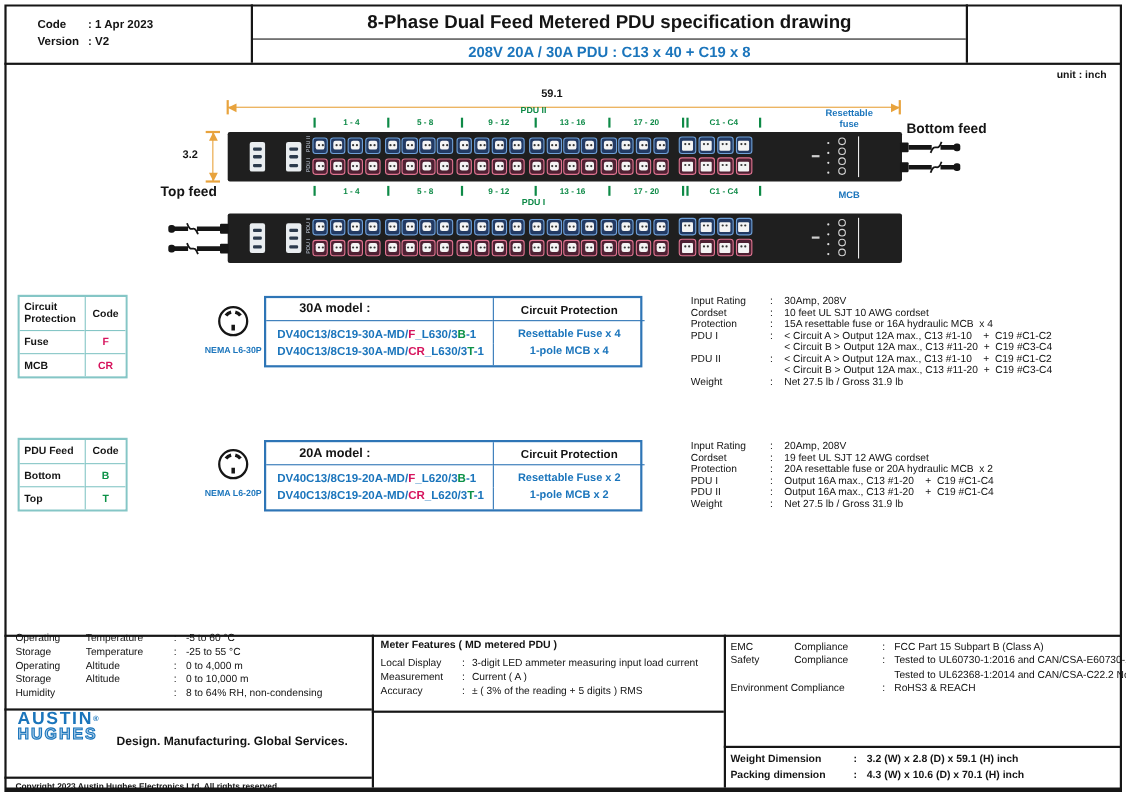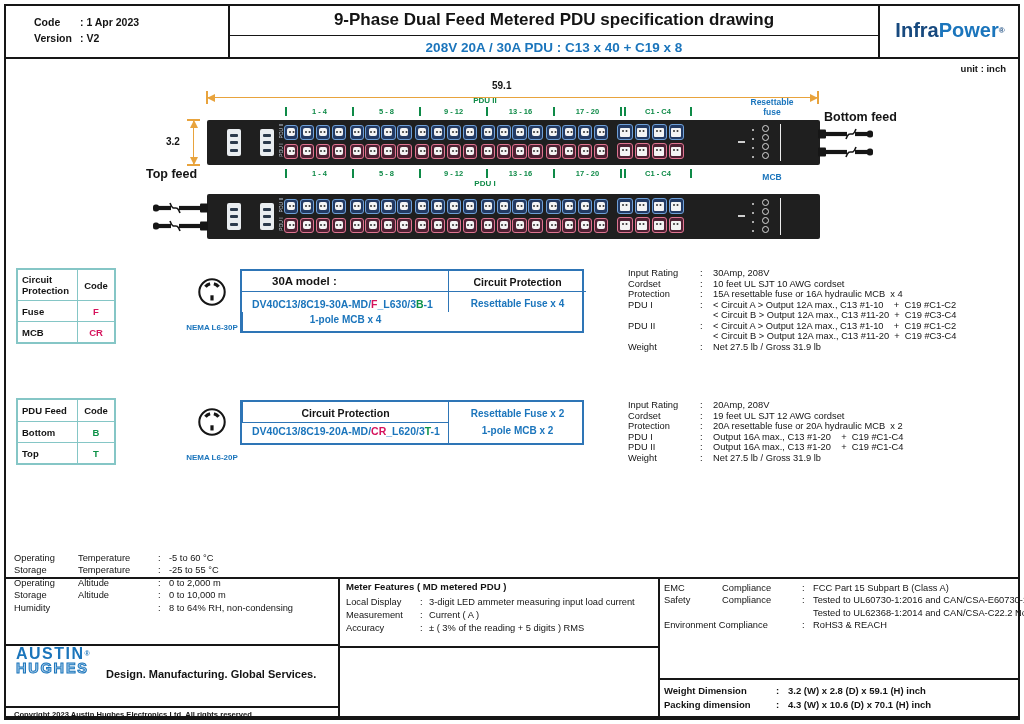--- a/index.html
+++ b/index.html
@@ -59,21 +59,21 @@
 .grp-cell{font-size:7.5px;font-weight:700;color:#0e8a47;text-align:center;flex:none}
 .pdu-center-label{position:absolute;left:0;width:100%;text-align:center;font-size:8px;font-weight:700;color:#0e8a47}
 .pdu-center-label.above{top:-10px}
 .pdu-center-label.below{top:11px}
 .feed-label{position:absolute;font-size:12.5px;font-weight:800}
 .blue-note{position:absolute;color:#1b75bc;font-size:8.5px;font-weight:700;text-align:center;line-height:9.5px;width:70px}
 .cord{position:absolute}
 .cord-left{transform:scaleX(-1)}
 
 .nema{position:absolute;width:72px;text-align:center}
-.nema-label{font-size:8px;font-weight:700;color:#1b75bc;margin-top:11px}
+.nema-label{font-size:8px;font-weight:700;color:#1b75bc;margin-top:1px}
 
 .code-table{position:absolute;display:grid;grid-template-columns:59px 37px;border:2px solid #85c6c6;background:#fff}
 .ct-cell{border-top:1.5px solid #85c6c6;font-size:9.5px;font-weight:700;padding:4px 4px;min-height:21px;display:flex;align-items:center;background:#fff}
 .ct-cell.col2{border-left:1.5px solid #85c6c6;justify-content:center}
 .ct-cell.hdr0{border-top:none}
 .ct-code{font-weight:800}
 
 .model-table{position:absolute;width:344px;display:grid;grid-template-columns:206px 138px;border:2px solid #2e75b6;background:#fff}
 .mt-title{font-size:11.5px;font-weight:700;padding:4px 0 3px 30px;border-bottom:1.5px solid #2e75b6}
 .mt-prot{font-size:10.5px;font-weight:700;text-align:center;padding:5px 0 3px;border-bottom:1.5px solid #2e75b6;border-left:1.5px solid #2e75b6}
@@ -83,21 +83,21 @@
 .mt-val{font-size:10px;font-weight:600;color:#1b75bc;text-align:center;border-left:1.5px solid #2e75b6;padding:2px 0 2px}
 
 .spec-block{position:absolute;left:628px;font-size:9.3px;line-height:10.5px}
 .spec-row{display:flex}
 .sl{width:72px;flex:none}
 .sc{width:13px;flex:none}
 .sv{white-space:pre}
 
 .hline{position:absolute;background:#161616;height:1.5px}
 .vlineb{position:absolute;background:#161616;width:1.5px;top:577px;height:139px}
-.env-list{position:absolute;left:14px;top:552px;font-size:9.3px;line-height:12.4px}
+.env-list{position:absolute;left:14px;top:574px;font-size:9.3px;line-height:12.4px}
 .env-row{display:flex}
 .ea{width:64px;flex:none}.eb{width:80px;flex:none}.ec{width:11px;flex:none}.ev{white-space:pre}
 .meter-box{position:absolute;left:346px;top:581px}
 .m-title{font-size:9.6px;font-weight:700;margin-bottom:4px}
 .m-row{display:flex;font-size:9.3px;line-height:13.2px}
 .ma{width:74px;flex:none}.mc{width:9px;flex:none}.mv{white-space:pre}
 .co-list{position:absolute;left:664px;top:582px;font-size:9.3px;line-height:12.3px}
 .co-row{display:flex}
 .ca{width:58px;flex:none}.cb{width:80px;flex:none}.cc{width:11px;flex:none}.cv{white-space:pre}
 .ca.wide{width:138px}
@@ -123,28 +123,23 @@
       <div class="kv">
           <span class="k">Code</span>
           <span>: 1 Apr 2023</span>
         </div>
       <div class="kv">
           <span class="k">Version</span>
           <span>: V2</span>
         </div>
     </div>
     <div class="hdr-center">
-      <div class="title">9-Phase Dual Feed Metered PDU specification drawing</div>
+      <div class="title">8-Phase Dual Feed Metered PDU specification drawing</div>
       <div class="hdr-line"></div>
       <div class="subtitle">208V 20A / 30A PDU  :  C13 x 40  +  C19 x 8</div>
-    </div>
-    <div class="hdr-right">
-      <span class="infra">Infra</span>
-        <span class="power">Power</span>
-        <span class="reg">®</span>
     </div>
   </div>
 
   <div class="unit">unit : inch</div>
 
   <div class="dim-label-h">59.1</div>
   <div class="dim-line-h"></div>
   <div class="arr l"></div>
   <div class="arr r"></div>
   <div class="dtickv" style="left:206px"></div>
@@ -617,24 +612,27 @@
         <path d="M17 20.5 v5.5" stroke="#161616" stroke-width="3.4"></path>
       </svg>
     <div class="nema-label">NEMA L6-20P</div>
   </div>
 
   <div class="model-table" style="left:240px;top:269px">
       <div class="mt-title">30A model :</div>
       <div class="mt-prot">Circuit Protection</div>
       <div class="mt-model first"><span style="color: rgb(27, 117, 188);">DV40C13/8C19-30A-MD/</span><span style="color: rgb(214, 19, 92);">F</span><span style="color: rgb(27, 117, 188);">_L630/3</span><span style="color: rgb(12, 145, 71);">B</span><span style="color: rgb(27, 117, 188);">-1</span></div>
       <div class="mt-val first">Resettable Fuse x 4</div>
+      <div class="mt-model last"><span style="color: rgb(27, 117, 188);">DV40C13/8C19-30A-MD/</span><span style="color: rgb(214, 19, 92);">CR</span><span style="color: rgb(27, 117, 188);">_L630/3</span><span style="color: rgb(12, 145, 71);">T</span><span style="color: rgb(27, 117, 188);">-1</span></div>
       <div class="mt-val last">1-pole MCB x 4</div>
     </div>
   <div class="model-table" style="left:240px;top:400px">
+      <div class="mt-title">20A model :</div>
       <div class="mt-prot">Circuit Protection</div>
+      <div class="mt-model first"><span style="color: rgb(27, 117, 188);">DV40C13/8C19-20A-MD/</span><span style="color: rgb(214, 19, 92);">F</span><span style="color: rgb(27, 117, 188);">_L620/3</span><span style="color: rgb(12, 145, 71);">B</span><span style="color: rgb(27, 117, 188);">-1</span></div>
       <div class="mt-val first">Resettable Fuse x 2</div>
       <div class="mt-model last"><span style="color: rgb(27, 117, 188);">DV40C13/8C19-20A-MD/</span><span style="color: rgb(214, 19, 92);">CR</span><span style="color: rgb(27, 117, 188);">_L620/3</span><span style="color: rgb(12, 145, 71);">T</span><span style="color: rgb(27, 117, 188);">-1</span></div>
       <div class="mt-val last">1-pole MCB x 2</div>
     </div>
 
   <div class="spec-block" style="top:268px">
       <div class="spec-row">
         <span class="sl">Input Rating</span>
         <span class="sc">:</span>
         <span class="sv">30Amp, 208V</span>
@@ -726,21 +724,21 @@
       <div class="env-row">
         <span class="ea">Storage</span>
         <span class="eb">Temperature</span>
         <span class="ec">:</span>
         <span class="ev">-25 to 55 °C</span>
       </div>
       <div class="env-row">
         <span class="ea">Operating</span>
         <span class="eb">Altitude</span>
         <span class="ec">:</span>
-        <span class="ev">0 to 2,000 m</span>
+        <span class="ev">0 to 4,000 m</span>
       </div>
       <div class="env-row">
         <span class="ea">Storage</span>
         <span class="eb">Altitude</span>
         <span class="ec">:</span>
         <span class="ev">0 to 10,000 m</span>
       </div>
       <div class="env-row">
         <span class="ea">Humidity</span>
         <span class="eb"></span>

